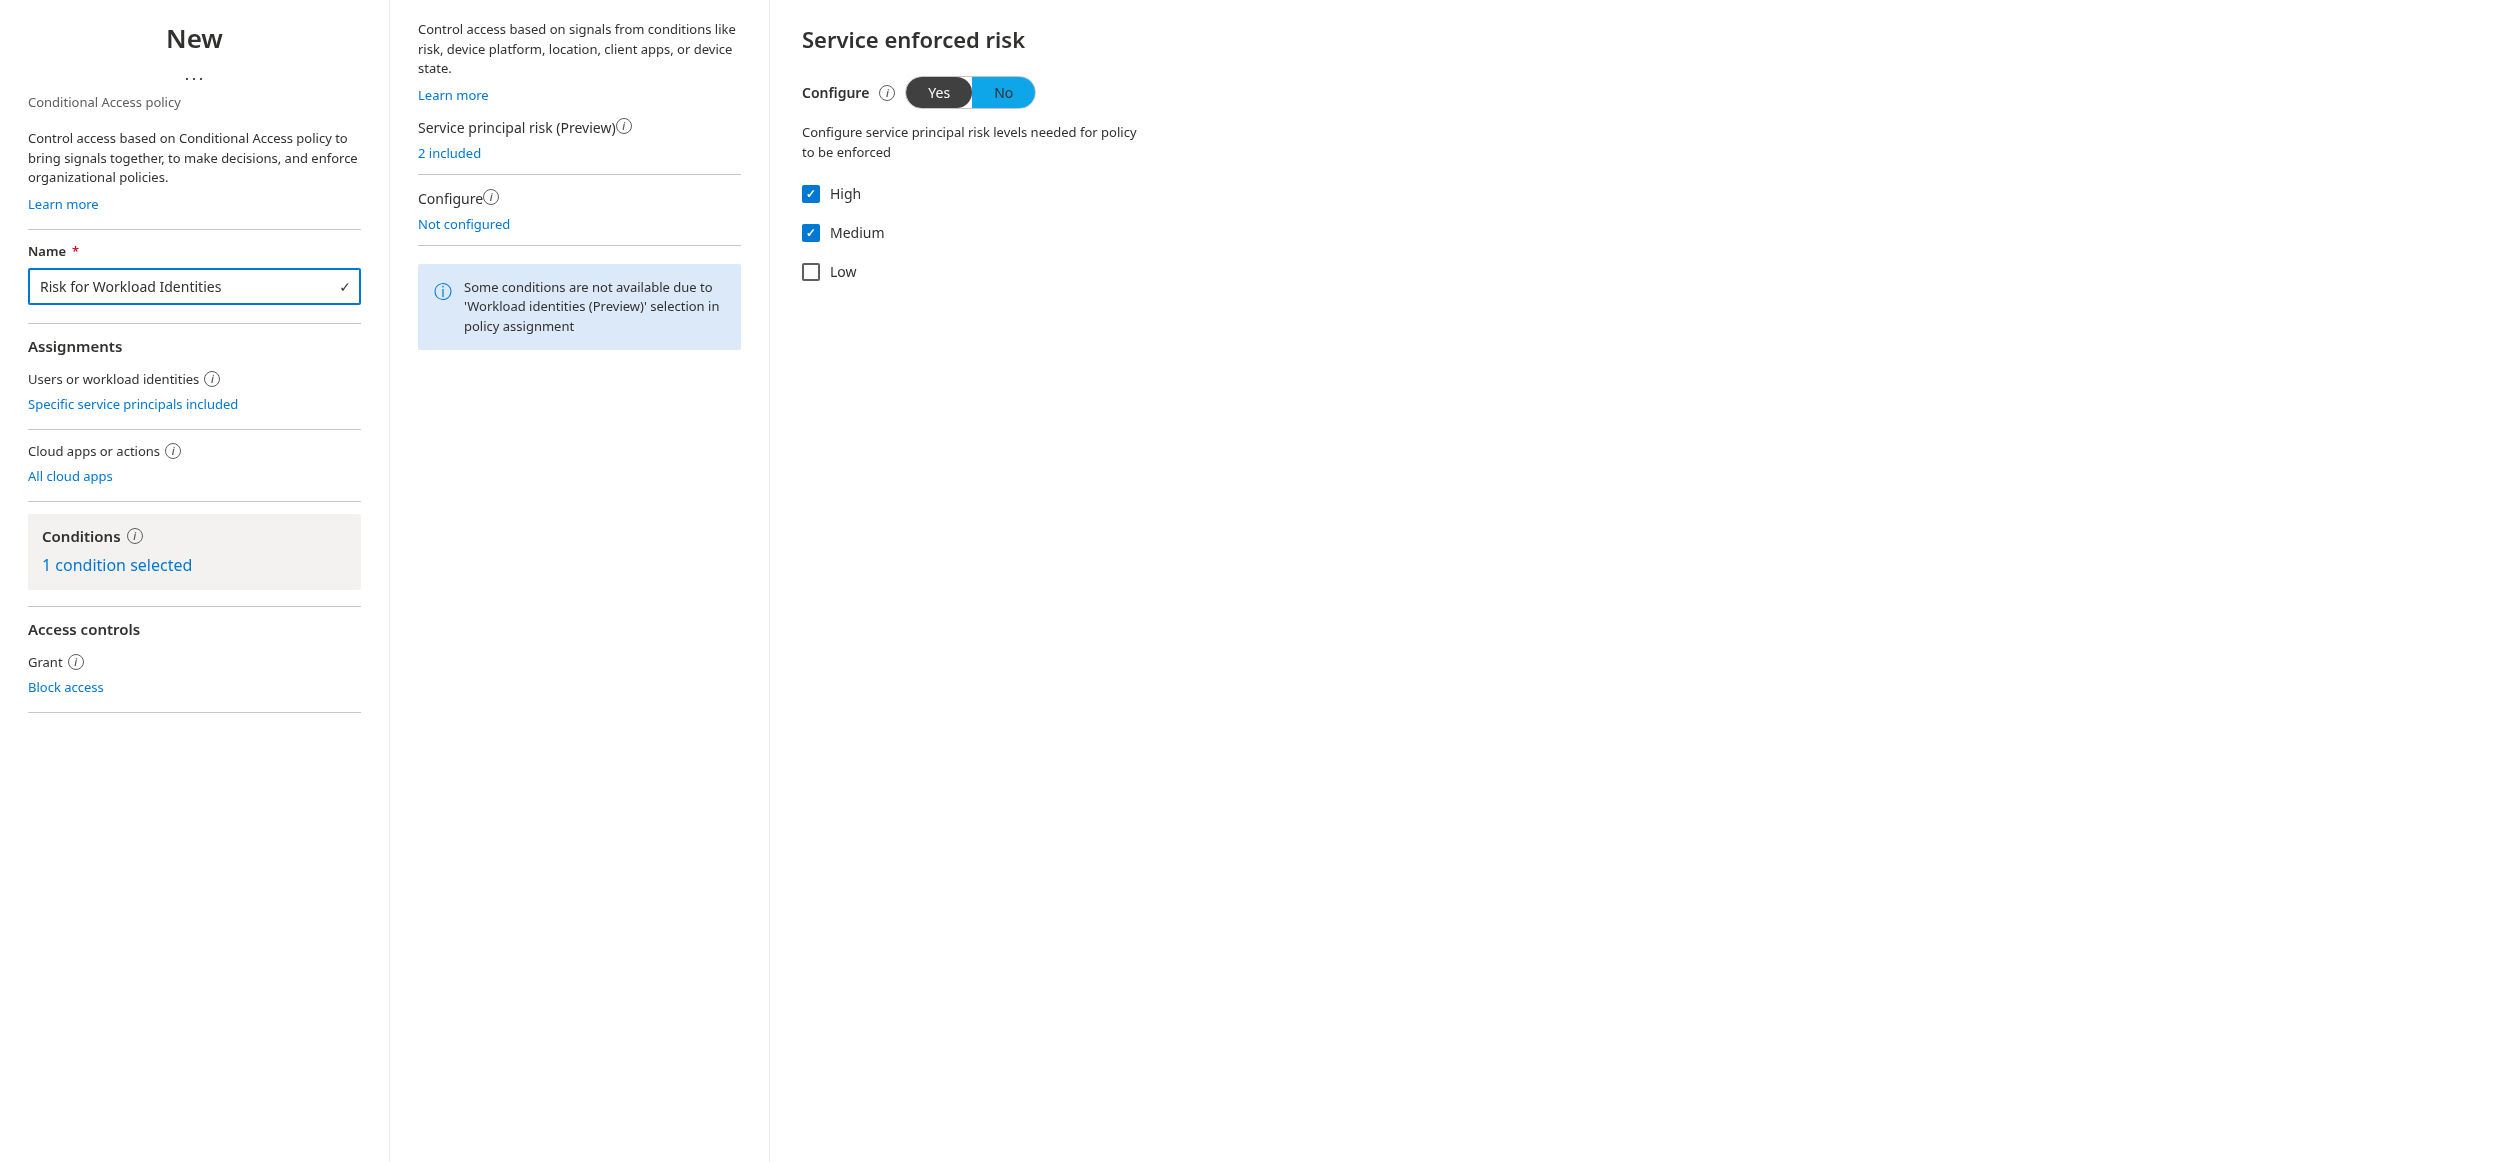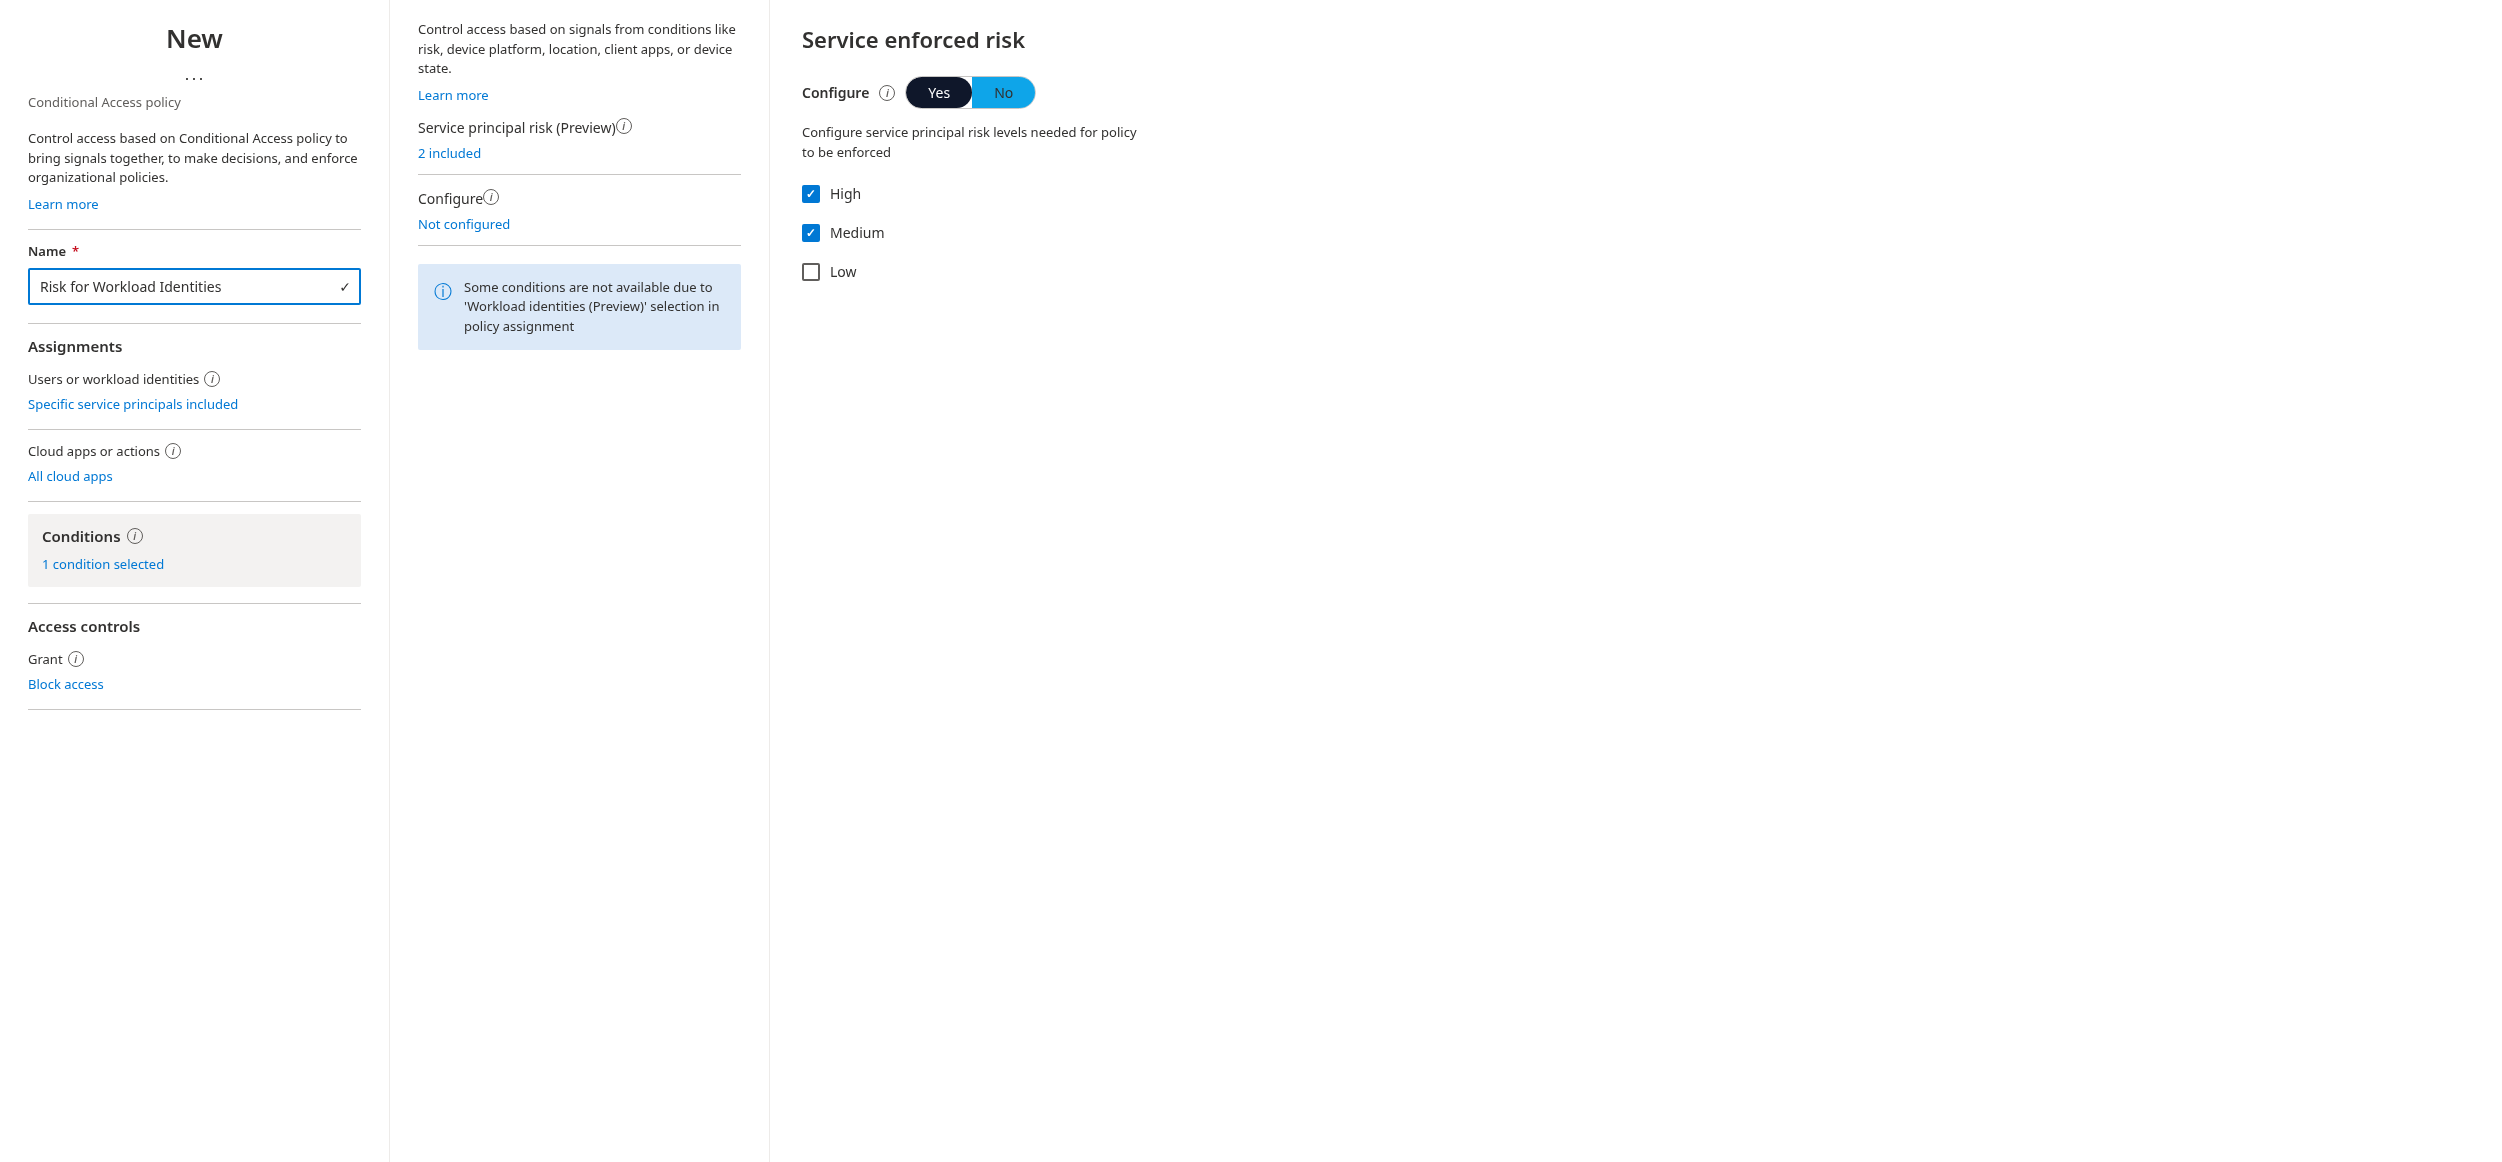--- a/index.html
+++ b/index.html
@@ -135,21 +135,21 @@
       font-size: 15px;
       font-weight: 600;
       display: flex;
       align-items: center;
       gap: 6px;
       margin-bottom: 8px;
     }
 
     .condition-selected-link {
       color: #0078d4;
-      font-size: 13px;
+      font-size: 16px;
       cursor: pointer;
     }
 
     .info-icon {
       display: inline-flex;
       align-items: center;
       justify-content: center;
       width: 16px;
       height: 16px;
       border: 1px solid #605e5c;
@@ -279,21 +279,21 @@
       padding: 6px 22px;
       font-size: 14px;
       border: none;
       cursor: pointer;
       font-family: inherit;
       background: #0ea5e9;
       color: #323130;
     }
 
     .toggle-btn.active {
-      background: #0f172a;
+      background: #404040;
       color: #fff;
       border-radius: 20px;
     }
 
     .configure-description {
       font-size: 13px;
       color: #323130;
       line-height: 1.5;
       margin-bottom: 22px;
       max-width: 340px;

